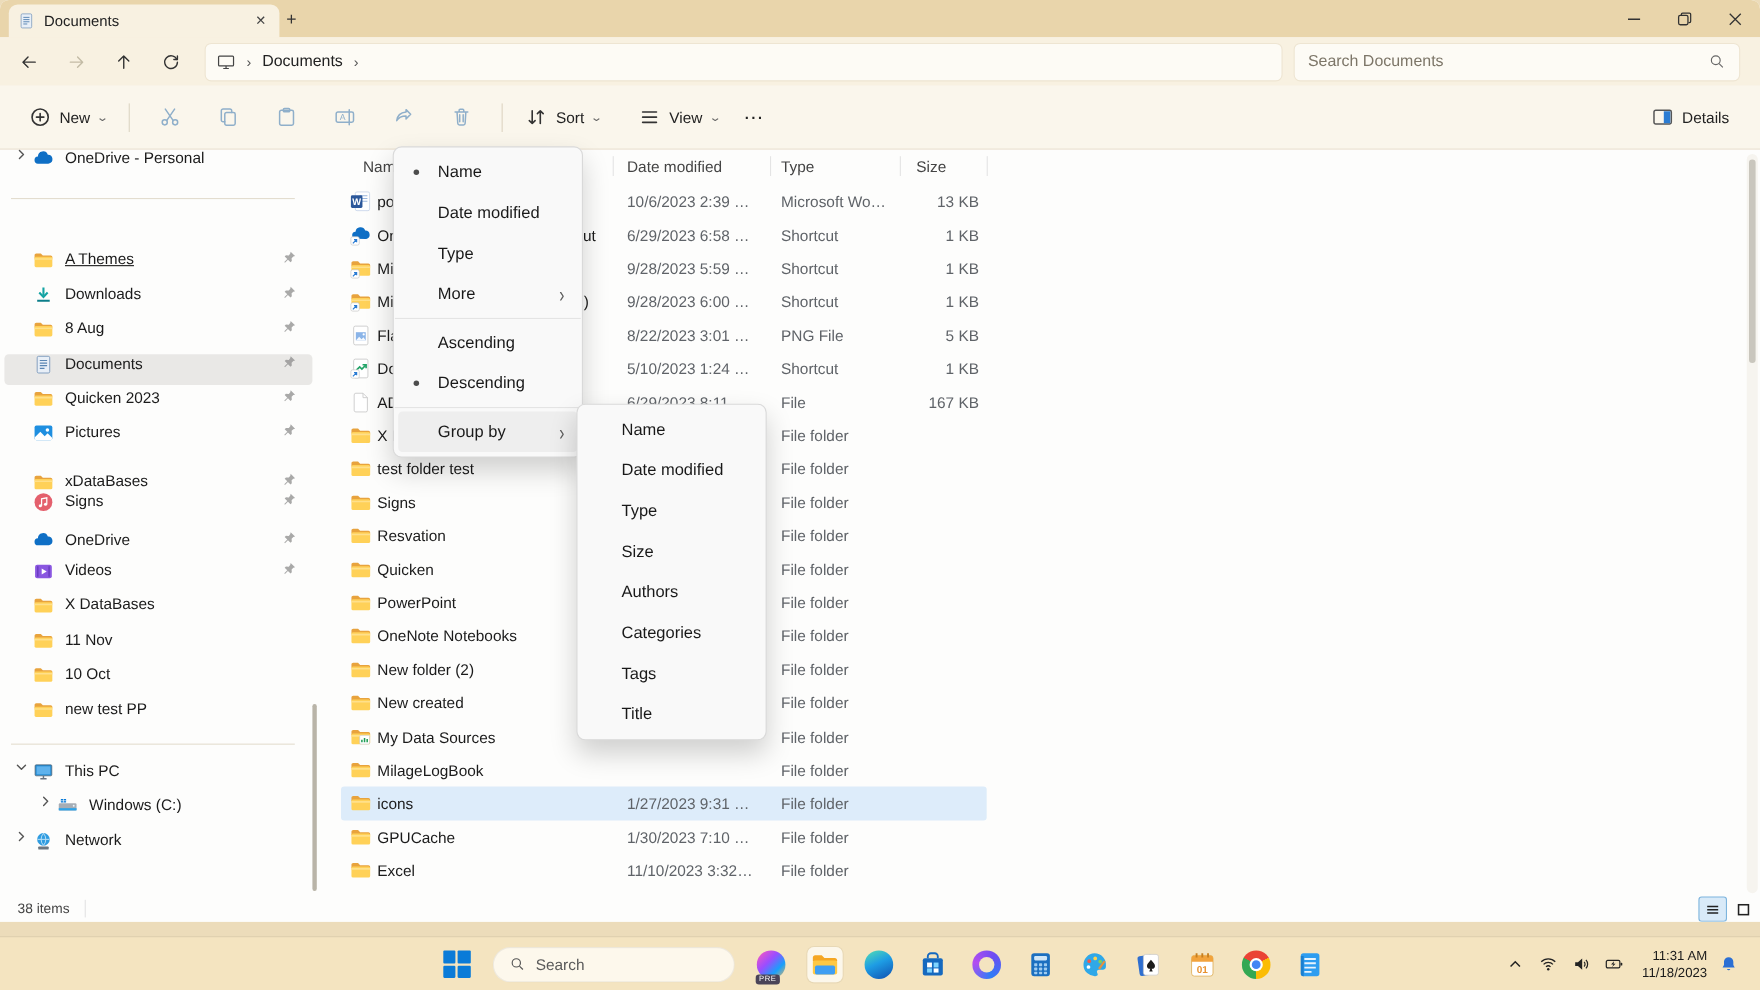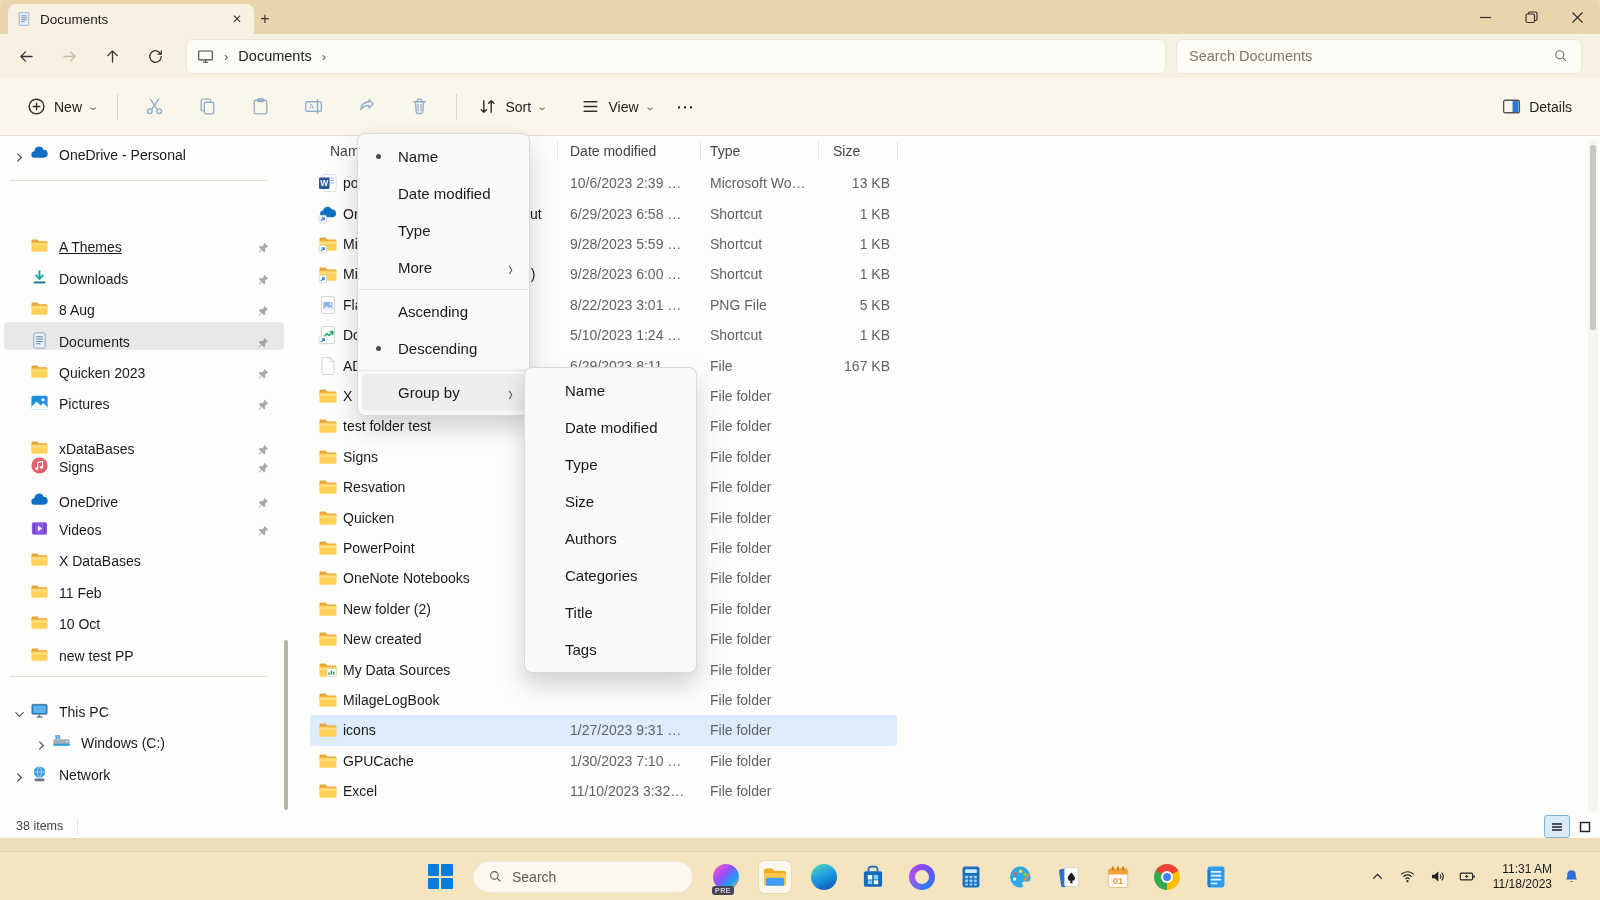--- a/index.html
+++ b/index.html
@@ -46,21 +46,21 @@
   .tb-btn{display:flex;align-items:center;gap:7px;padding:7px 10px;border-radius:6px;font-size:14px;color:#222}
   .tb-icon{width:21px;height:21px;display:inline-flex}
   .tb-icon svg{width:100%;height:100%;fill:none;stroke:#8fafca;stroke-width:1.3;stroke-linecap:round;stroke-linejoin:round}
   .tb-icon.dark svg{stroke:#333;stroke-width:1.4}
   .chev{font-size:10px;color:#666;transform:scaleX(1.4)}
   .tb-right{margin-left:auto;margin-right:18px}
   .tb-more{font-size:18px;letter-spacing:1px;color:#222;padding:4px 12px}
 
   
   #sidebar{position:absolute;left:0;top:135px;width:292px;height:678px;font-size:14px}
-  .side-item{position:absolute;left:4px;width:272px;height:28px;display:flex;align-items:flex-end;border-radius:4px;padding:0 4px}
+  .side-item{position:absolute;left:4px;width:272px;height:28px;display:flex;align-items:flex-start;border-radius:4px;padding:0 4px}
   .side-item .chv{width:22px;display:flex;justify-content:center;color:#666}
   .side-item .chv svg{width:11px;height:11px;fill:none;stroke:#555;stroke-width:1.6;stroke-linecap:round;stroke-linejoin:round}
   .side-item .icon{width:19px;height:19px;margin-right:10px}
   .side-item .lbl{flex:1;white-space:nowrap;overflow:hidden}
   .side-item .pin{width:14px;height:14px;opacity:.75}
   .side-item.selected{background:#e9e8e6}
   .side-div{position:absolute;left:10px;width:258px;height:1px;background:#e3ddcf}
   .side-scroll{position:absolute;left:284px;width:4px;border-radius:2px;background:#b9b4a8}
 
   
@@ -94,21 +94,21 @@
   .menu-item{position:relative;height:37px;display:flex;align-items:center;margin:0 4px;
       padding:0 12px 0 36px;border-radius:4px;font-size:15px;color:#191919;white-space:nowrap}
   .menu-item.hl{background:#eeeeee}
   .menu-item .bullet{position:absolute;left:14px;width:5px;height:5px;border-radius:50%;background:#4d4d4d}
   .mi-arrow{margin-left:auto;color:#5c5c5c;font-size:14px;transform:scaleY(1.4)}
   .menu-sep{height:1px;background:#e4e4e4;margin:3px 1px}
 
   
   .taskbar{position:absolute;left:0;top:851px;width:1600px;height:49px;background:#f4e4c0;
       border-top:1px solid rgba(0,0,0,.08);display:flex;align-items:center}
-  .tb-left{position:absolute;left:424px;display:flex;align-items:center;gap:17px;height:100%}
+  .tb-left{position:absolute;left:399px;display:flex;align-items:center;gap:17px;height:100%}
   .winlogo{width:25px;height:25px;display:grid;grid-template-columns:1fr 1fr;grid-template-rows:1fr 1fr;gap:2px}
   .winlogo i{background:#0a7bd8;border-radius:1px}
   .tb-search{width:220px;height:32px;background:#fdf8ec;border:1px solid rgba(0,0,0,.06);border-radius:16px;
       display:flex;align-items:center;gap:9px;padding:0 14px;font-size:14px;color:#5a5a5a;box-sizing:border-box}
   .tb-search svg{width:15px;height:15px;fill:none;stroke:#555;stroke-width:1.4}
   .tb-app{position:relative;width:32px;height:32px;display:flex;align-items:center;justify-content:center;border-radius:6px}
   .tb-app.active{background:rgba(253,250,242,.85);box-shadow:0 0 0 1px rgba(0,0,0,.05)}
   .tb-app .icon{width:26px;height:26px}
   .ic{width:26px;height:26px;border-radius:50%}
   .ic.cop{background:linear-gradient(135deg,#f857c1 5%,#9b4dff 40%,#18a0fb 70%,#ffb64d 100%)}
@@ -485,21 +485,21 @@
       </div>
       <div class="side-item" style="top: 437.8px;">
         <span class="chv"></span>
         <span class="icon">
           <svg viewBox="0 0 20 20">
             <path d="M1.5 5.2c0-.9.7-1.6 1.6-1.6h4.4l1.9 1.9h7.5c.9 0 1.6.7 1.6 1.6v1H1.5z" fill="#e8a33d"></path>
             <rect x="1.5" y="6.8" width="17" height="9.9" rx="1.4" fill="#ffd158"></rect>
             <path d="M1.5 8.2h17v1.5h-17z" fill="#ffe08a"></path>
           </svg>
         </span>
-        <span class="lbl">11 Feb</span>
+        <span class="lbl">11 Nov</span>
       </div>
       <div class="side-item" style="top: 469.2px;">
         <span class="chv"></span>
         <span class="icon">
           <svg viewBox="0 0 20 20">
             <path d="M1.5 5.2c0-.9.7-1.6 1.6-1.6h4.4l1.9 1.9h7.5c.9 0 1.6.7 1.6 1.6v1H1.5z" fill="#e8a33d"></path>
             <rect x="1.5" y="6.8" width="17" height="9.9" rx="1.4" fill="#ffd158"></rect>
             <path d="M1.5 8.2h17v1.5h-17z" fill="#ffe08a"></path>
           </svg>
         </span>
@@ -928,24 +928,24 @@
     <div class="menu-item">
       <span>Size</span>
     </div>
     <div class="menu-item">
       <span>Authors</span>
     </div>
     <div class="menu-item">
       <span>Categories</span>
     </div>
     <div class="menu-item">
+      <span>Tags</span>
+    </div>
+    <div class="menu-item">
       <span>Title</span>
-    </div>
-    <div class="menu-item">
-      <span>Tags</span>
     </div>
   </div>
 
 <div class="taskbar">
   <div class="tb-left">
     <div class="tb-app">
       <div class="winlogo">
           <i></i>
           <i></i>
           <i></i>

